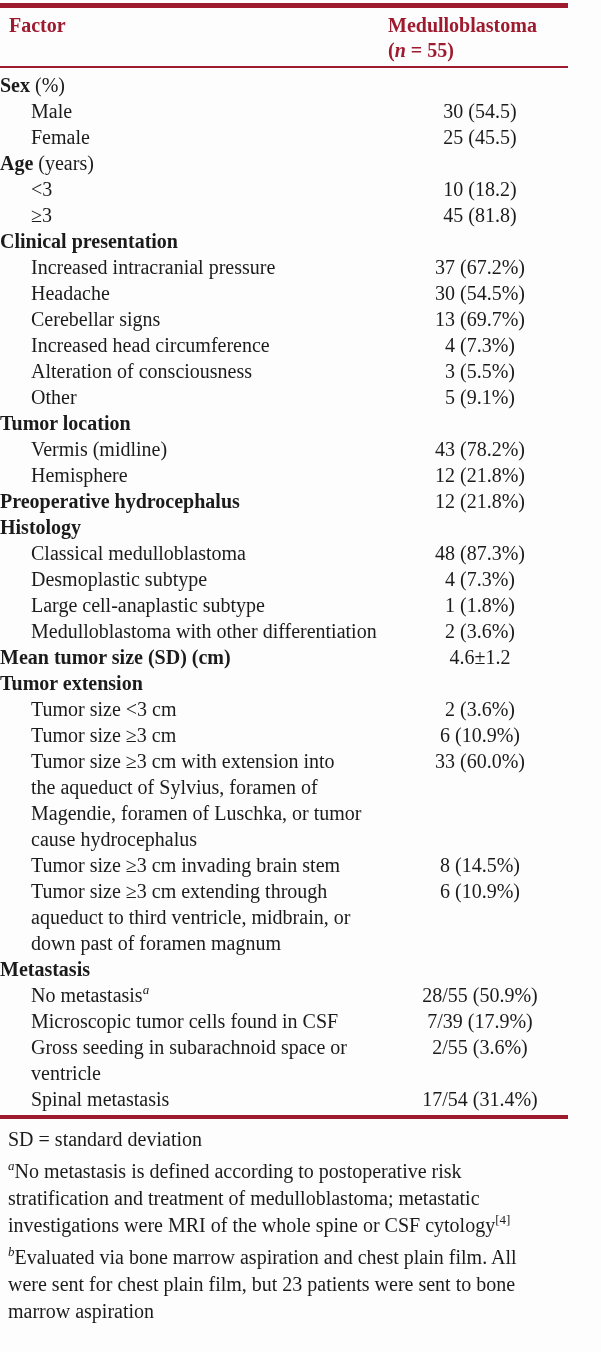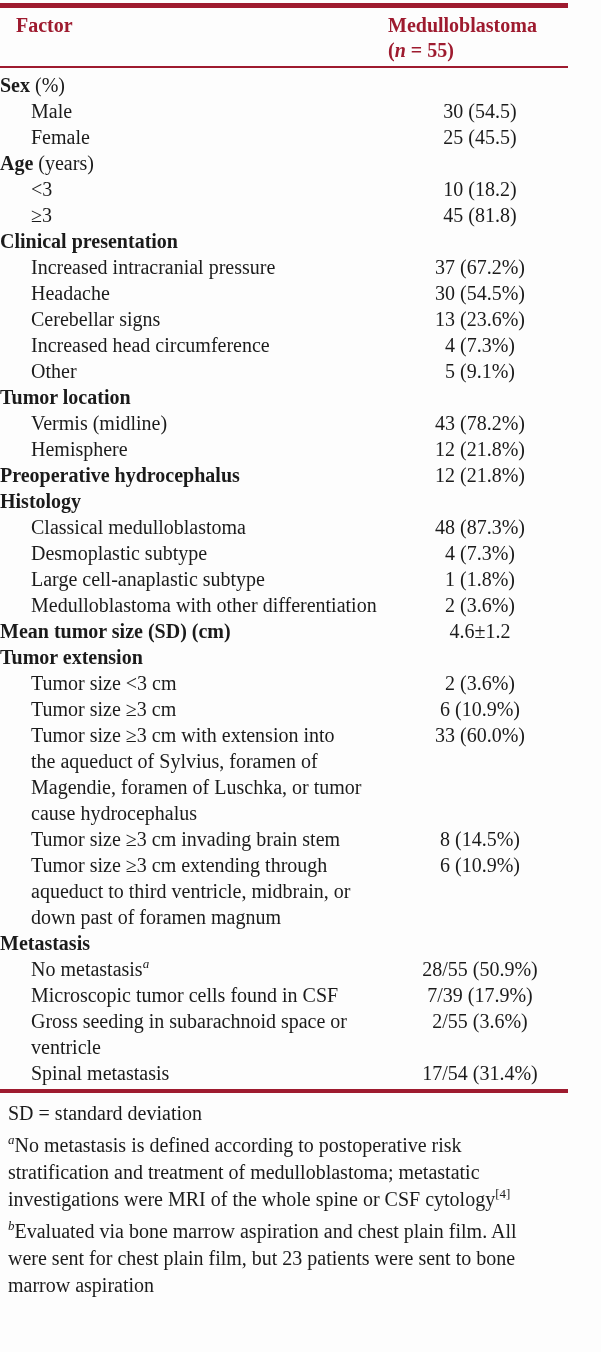--- a/index.html
+++ b/index.html
@@ -17,21 +17,21 @@
   .rule-top    { height: 5px; background: var(--accent); width: 568px; margin-top: 3px; }
   .rule-mid    { height: 2px; background: var(--accent); width: 568px; }
   .rule-bottom { height: 4px; background: var(--accent); width: 568px; margin-top: 3px; }
 
   .thead {
     display: flex; justify-content: space-between; align-items: flex-start;
     width: 568px; padding: 5px 0 3px 0;
   }
   .th-label {
     font-weight: bold; color: var(--accent);
-    font-size: 20px; line-height: 25px; padding-left: 16px;
+    font-size: 20px; line-height: 25px; padding-left: 9px;
   }
   .th-group {
     width: 180px; text-align: left; color: var(--accent);
     font-weight: bold; font-size: 20px; line-height: 25px;
   }
 
   table.body { border-collapse: collapse; table-layout: fixed; width: 568px; margin-top: 4px; }
   table.body td { vertical-align: top; font-size: 20px; line-height: 26px; padding: 0; }
   td.lbl { width: 392px; padding-left: 9px; white-space: pre-line; }
   td.lbl.ind { padding-left: 31px; }
@@ -94,25 +94,29 @@
         <tr>
           <td class="lbl ind"><b></b><span>Increased intracranial pressure</span></td>
           <td class="val">37 (67.2%)</td>
         </tr>
         <tr>
           <td class="lbl ind"><b></b><span>Headache</span></td>
           <td class="val">30 (54.5%)</td>
         </tr>
         <tr>
           <td class="lbl ind"><b></b><span>Cerebellar signs</span></td>
-          <td class="val">13 (23.6%)</td>
+          <td class="val">13 (69.7%)</td>
         </tr>
         <tr>
           <td class="lbl ind"><b></b><span>Increased head circumference</span></td>
           <td class="val">4 (7.3%)</td>
+        </tr>
+        <tr>
+          <td class="lbl ind"><b></b><span>Alteration of consciousness</span></td>
+          <td class="val">3 (5.5%)</td>
         </tr>
         <tr>
           <td class="lbl ind"><b></b><span>Other</span></td>
           <td class="val">5 (9.1%)</td>
         </tr>
         <tr>
           <td class="lbl"><b>Tumor location</b><span></span></td>
           <td class="val"></td>
         </tr>
         <tr>

